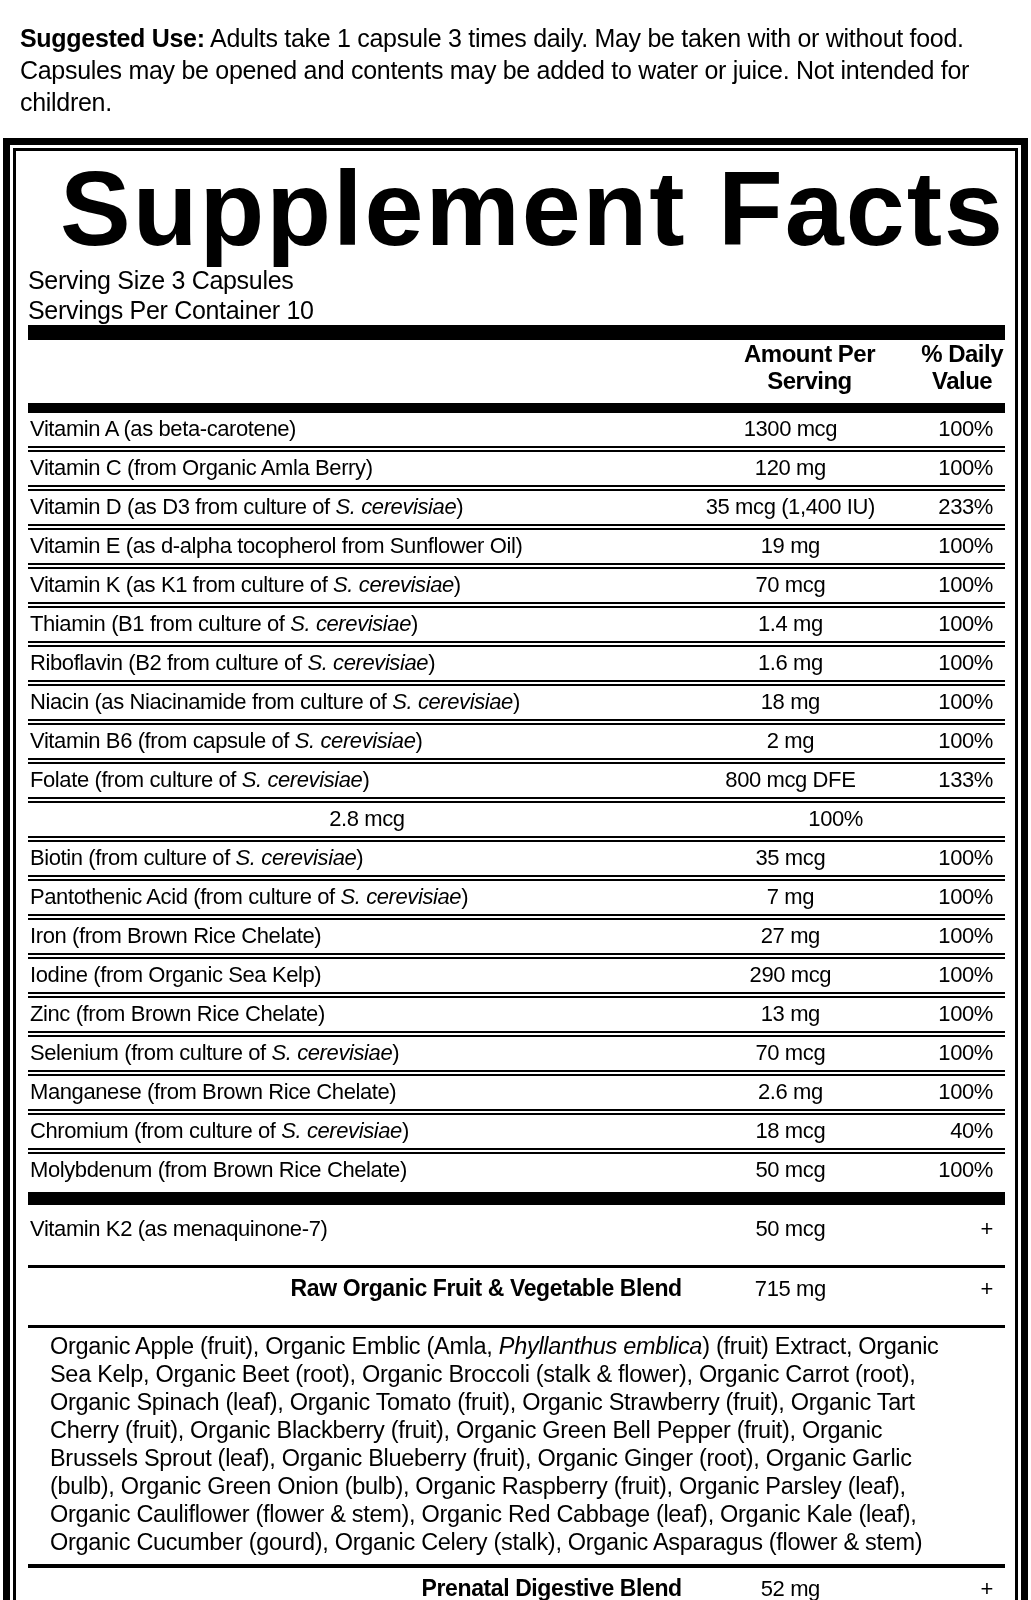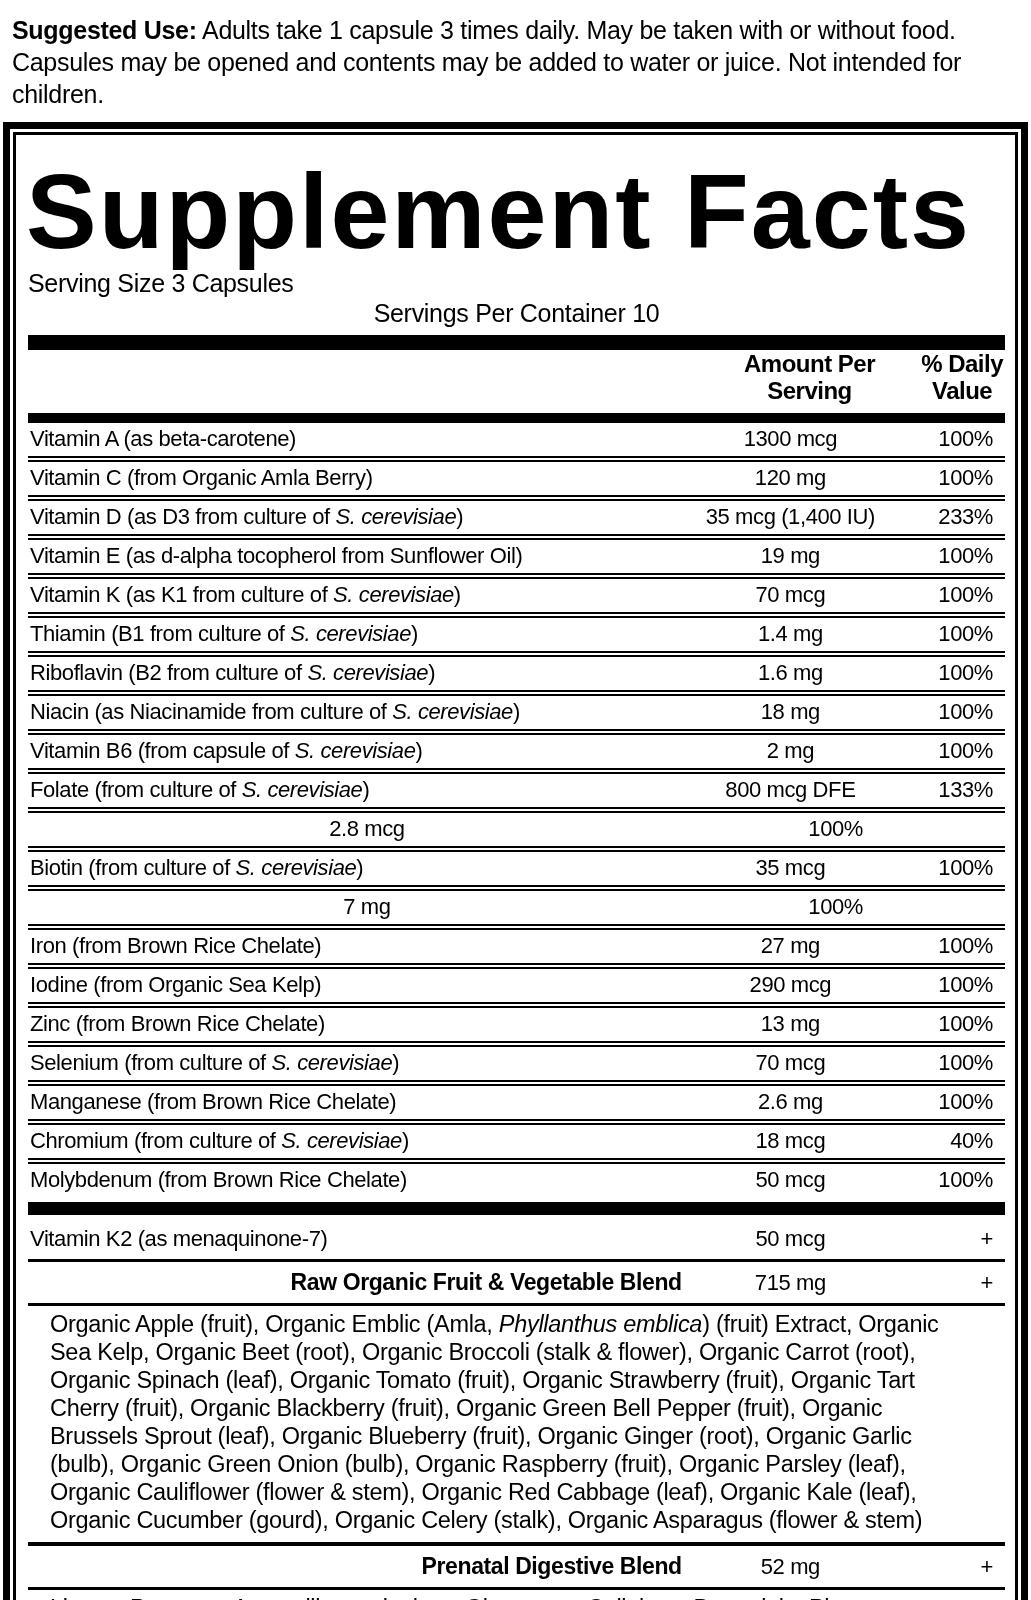--- a/index.html
+++ b/index.html
@@ -5,46 +5,47 @@
   html,body{margin:0;padding:0;background:#fff;}
   body{
     width:1031px;height:1600px;overflow:hidden;color:#000;
     font-family:"Liberation Sans","DejaVu Sans",sans-serif;
     -webkit-font-smoothing:antialiased;
   }
   i{font-style:italic;}
   b{font-weight:bold;}
 
   .suggested{
-    margin:4px;padding:10px 8px 8px 8px;
+    margin:12px;padding:10px 8px 8px 8px;
     font-size:25px;line-height:32px;letter-spacing:-0.3px;
   }
 
   .facts-box{margin:0 3px;border:7px solid #000;}
   .facts-inner{border:3px solid #000;margin:3px;padding:4px 10px 8px 12px;}
 
   .title{
-    margin:19px 0 4px -2px;
+    margin:0 0 4px -2px;
     font-size:106px;font-weight:bold;letter-spacing:2px;line-height:1.0;
     white-space:nowrap;
+    text-align:right;
   }
   .serving{font-size:25px;line-height:30px;letter-spacing:-0.3px;}
-  .serving-last{margin-bottom:7px;text-align:center;}
+  .serving-last{}
 
   .grid{display:grid;grid-template-columns:minmax(0,1fr) auto 130px;}
   .bar{grid-column:1/-1;background:#000;}
   .bar-lg{height:15px;}
   .bar-sm{height:10px;}
   .bar-mid{height:13px;margin-top:5px;margin-bottom:3px;}
 
   .cell{font-size:22px;line-height:27px;letter-spacing:-0.4px;}
   .name{white-space:nowrap;overflow:hidden;padding:2px 10px 4px 2px;}
   .amt{text-align:center;white-space:nowrap;padding:2px 0 4px 14px;}
   .dv{text-align:right;padding:2px 12px 4px 0;}
-  .tall{padding-top:7px;padding-bottom:7px;}
+  .tall{padding-top:7px;padding-bottom:23px;}
   .bold{font-weight:bold;font-size:23px;text-align:right;}
 
   .hdr{
     font-weight:bold;font-size:24px;line-height:27px;letter-spacing:-0.5px;
     white-space:pre-line;text-align:center;justify-self:end;
     padding:0 0 9px 0;
     margin-left:8px;
   }
   .hdr-dv{padding-right:2px;}
 
@@ -118,20 +119,21 @@
           <div class="cell amt">800 mcg DFE</div>
           <div class="cell dv">133%</div>
           <div class="sep"></div>
           <div class="cell amt">2.8 mcg</div>
           <div class="cell dv">100%</div>
           <div class="sep"></div>
           <div class="cell name"><span>Biotin (from culture of </span><i>S. cerevisiae</i><span>)</span></div>
           <div class="cell amt">35 mcg</div>
           <div class="cell dv">100%</div>
           <div class="sep"></div>
+          <div class="cell name"><span>Pantothenic Acid (from culture of </span><i>S. cerevisiae</i><span>)</span></div>
           <div class="cell amt">7 mg</div>
           <div class="cell dv">100%</div>
           <div class="sep"></div>
           <div class="cell name"><span>Iron (from Brown Rice Chelate)</span></div>
           <div class="cell amt">27 mg</div>
           <div class="cell dv">100%</div>
           <div class="sep"></div>
           <div class="cell name"><span>Iodine (from Organic Sea Kelp)</span></div>
           <div class="cell amt">290 mcg</div>
           <div class="cell dv">100%</div>

